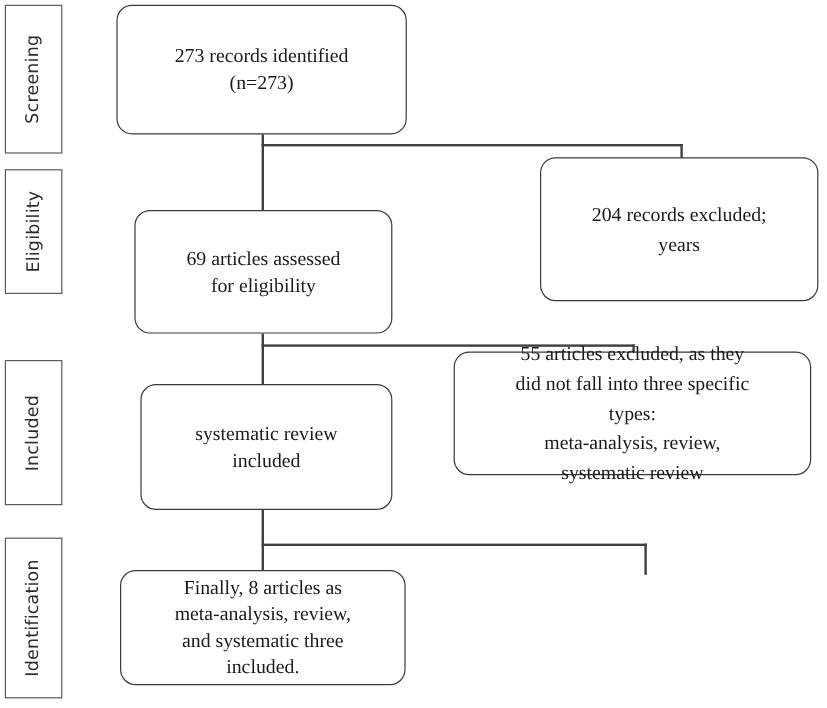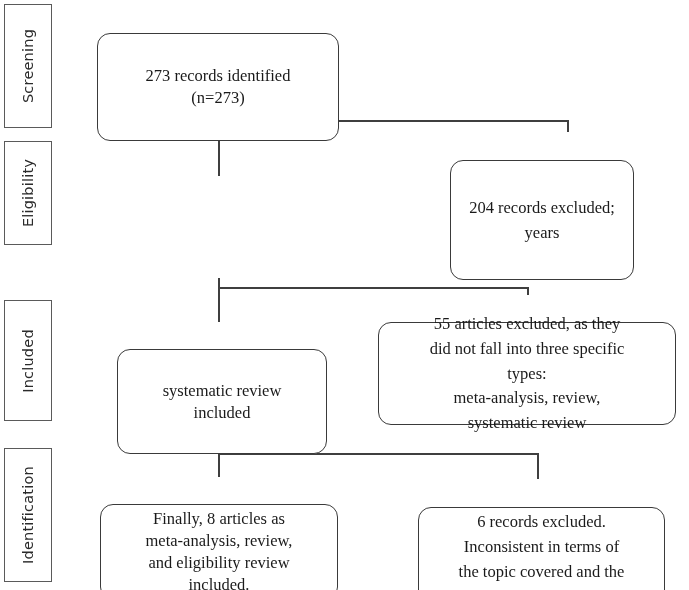--- a/index.html
+++ b/index.html
@@ -45,21 +45,20 @@
     background: #ffffff;
     display: flex;
     flex-direction: column;
     align-items: center;
     justify-content: center;
     text-align: center;
     color: #1a1a1a;
     font-size: 16.5px;
     line-height: 1.33;
     padding: 4px 10px;
-    margin-top: 29px;
   }
   .flow-box .line {
     display: block;
     white-space: nowrap;
   }
   .flow-box.loose .line { margin: 1.5px 0; }
 
   
   .conn {
     position: absolute;
@@ -105,46 +104,44 @@
 
   <div class="conn h" style="left:218px; top:453px; width:321px;"></div>
 
   <div class="conn v" style="left:537px; top:453px; height:26px;"></div>
 
   <div class="flow-box" style="left:97px; top:4px; width:242px; height:108px;">
     <span class="line">273 records identified</span>
     <span class="line">(n=273)</span>
   </div>
 
-  <div class="flow-box loose" style="left:450px; top:131px; width:184px; height:120px;">
+  <div class="flow-box loose" style="left:450px; top:131px; width:232px; height:120px;">
     <span class="line">204 records excluded;</span>
     <span class="line">years</span>
   </div>
 
+  <div class="flow-box" style="left:112px; top:175px; width:215px; height:103px;">
+    <span class="line">69 articles  assessed</span>
+    <span class="line">for  eligibility</span>
+  </div>
 
   <div class="flow-box loose" style="left:378px; top:293px; width:298px; height:103px;">
     <span class="line">55 articles  excluded,  as they</span>
     <span class="line">did not fall  into  three specific</span>
     <span class="line">types:</span>
     <span class="line">meta-analysis,  review,</span>
     <span class="line">systematic  review</span>
   </div>
 
   <div class="flow-box" style="left:117px; top:320px; width:210px; height:105px;">
     <span class="line">systematic  review</span>
     <span class="line">included</span>
   </div>
 
   <div class="flow-box" style="left:100px; top:475px; width:238px; height:96px;">
     <span class="line">Finally,  8 articles  as</span>
     <span class="line">meta-analysis,  review,</span>
-    <span class="line">and eligibility  review</span>
+    <span class="line">and systematic  three</span>
     <span class="line">included.</span>
   </div>
 
-  <div class="flow-box loose" style="left:418px; top:478px; width:247px; height:105px;">
-    <span class="line">6 records excluded.</span>
-    <span class="line">Inconsistent  in terms of</span>
-    <span class="line">the topic covered and the</span>
-    <span class="line">purpose  of the study</span>
-  </div>
 
 </div>
 
 </body></html>

